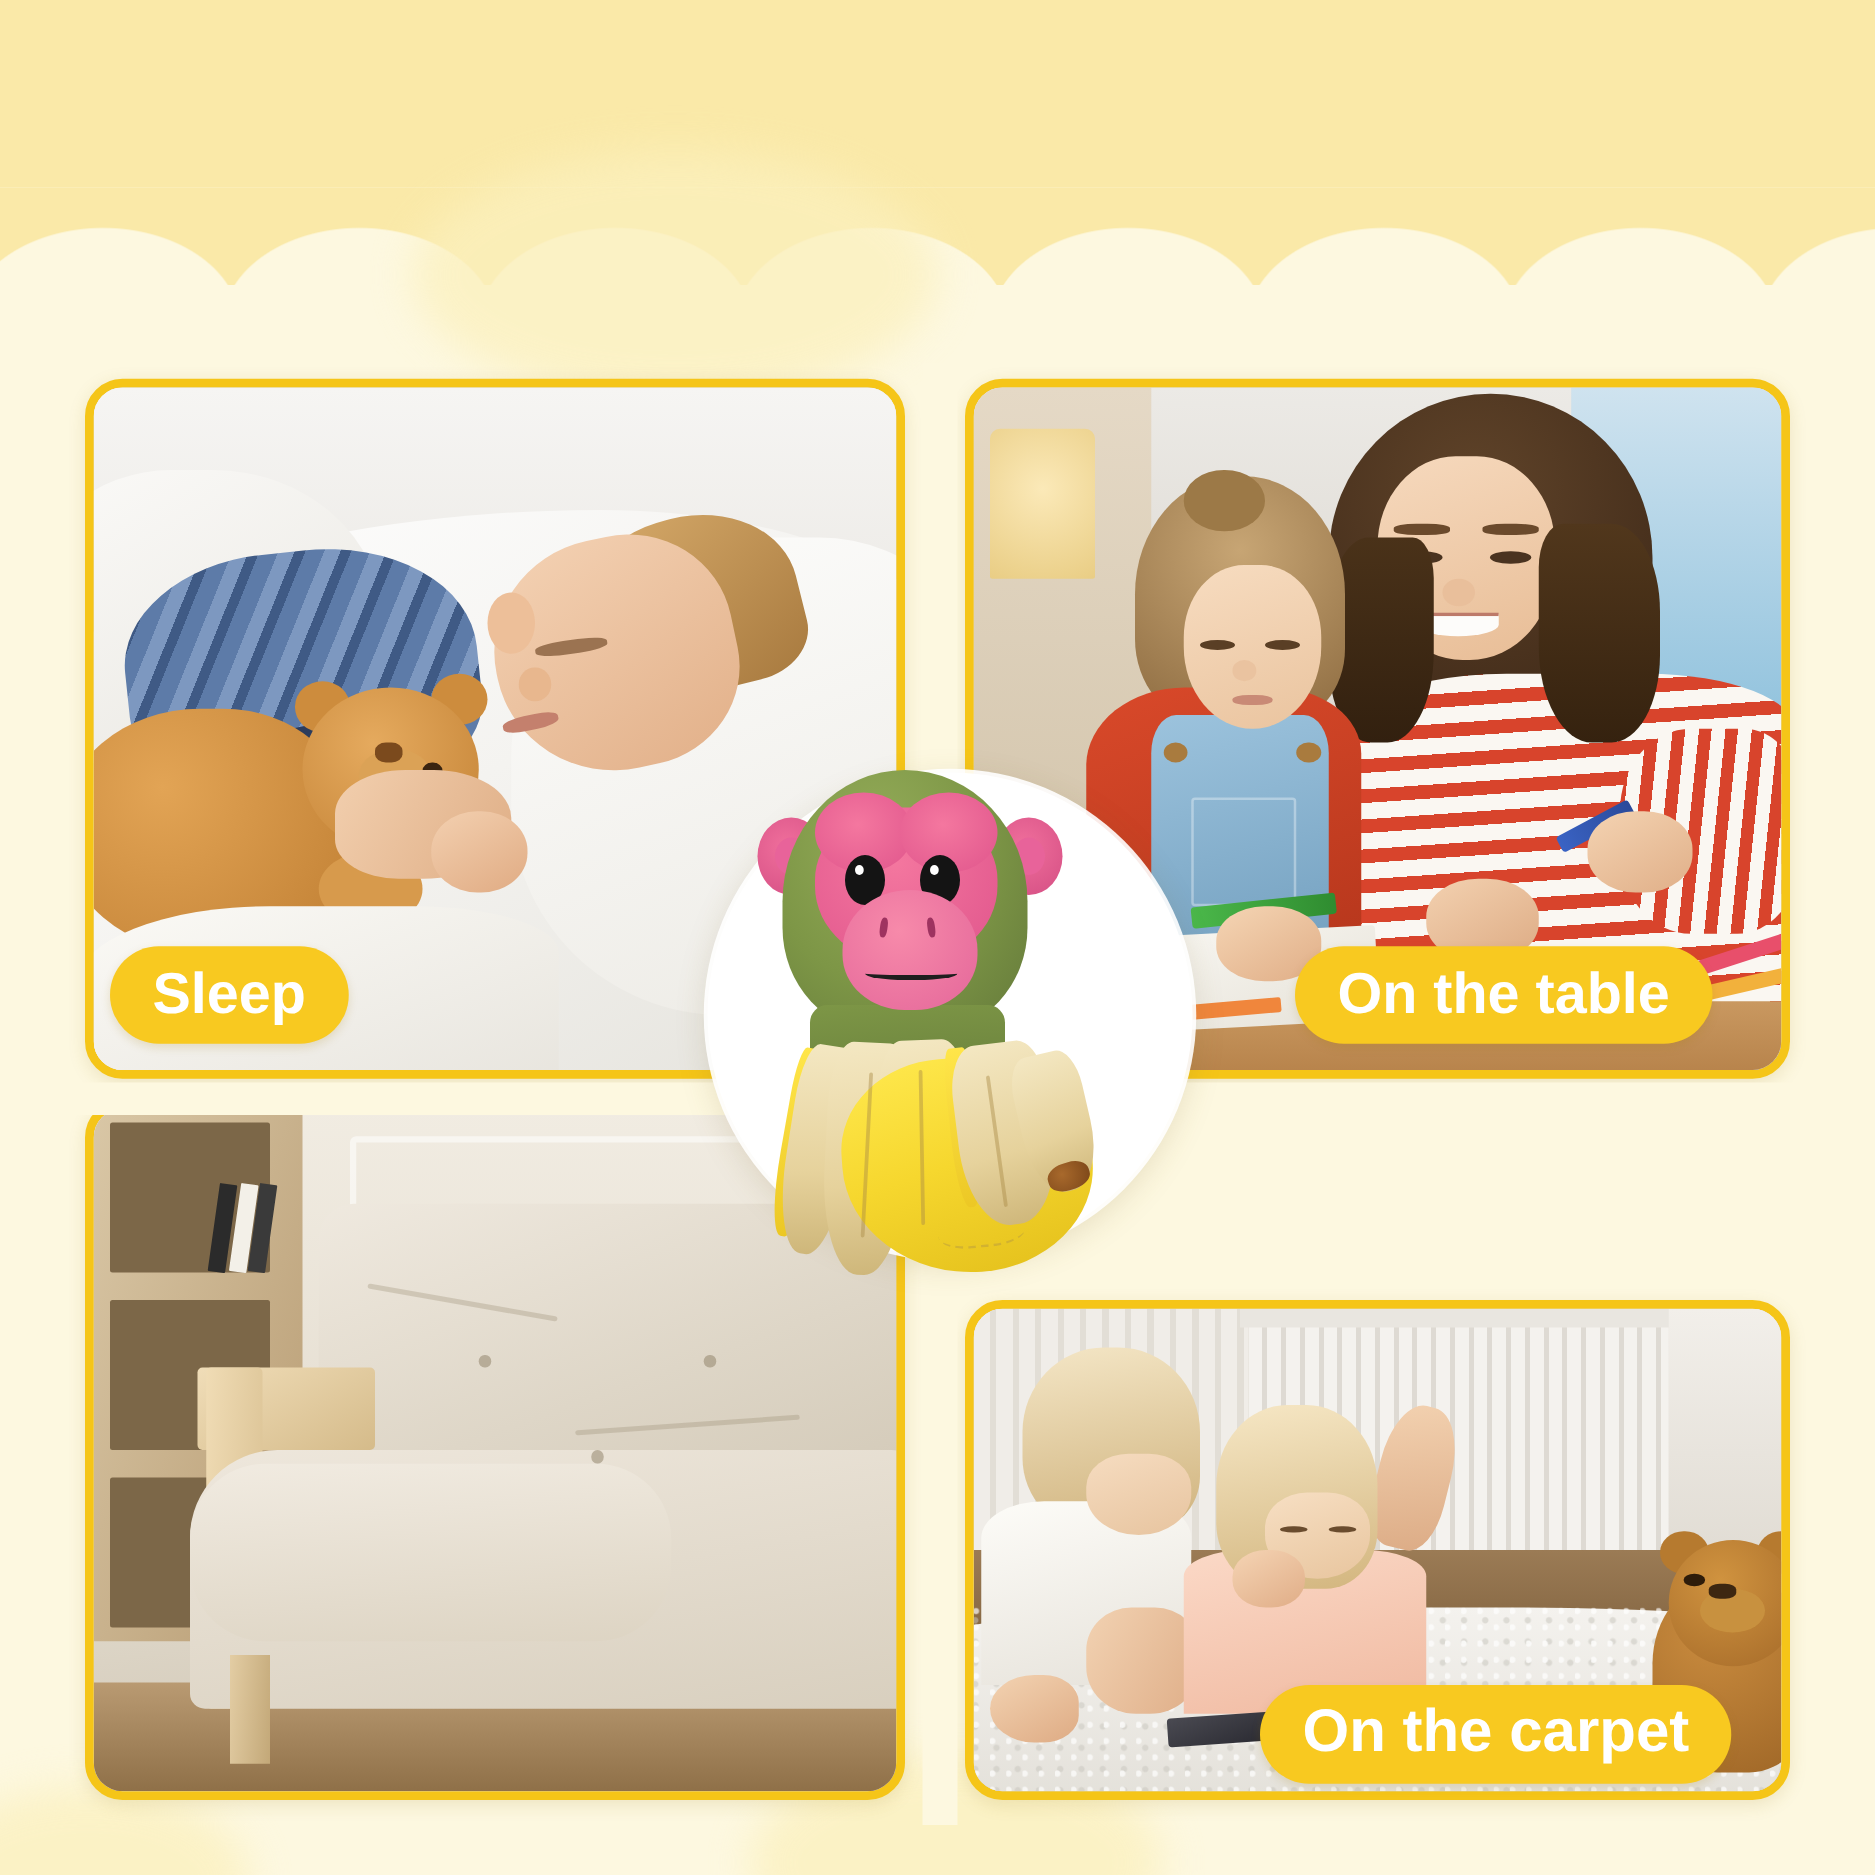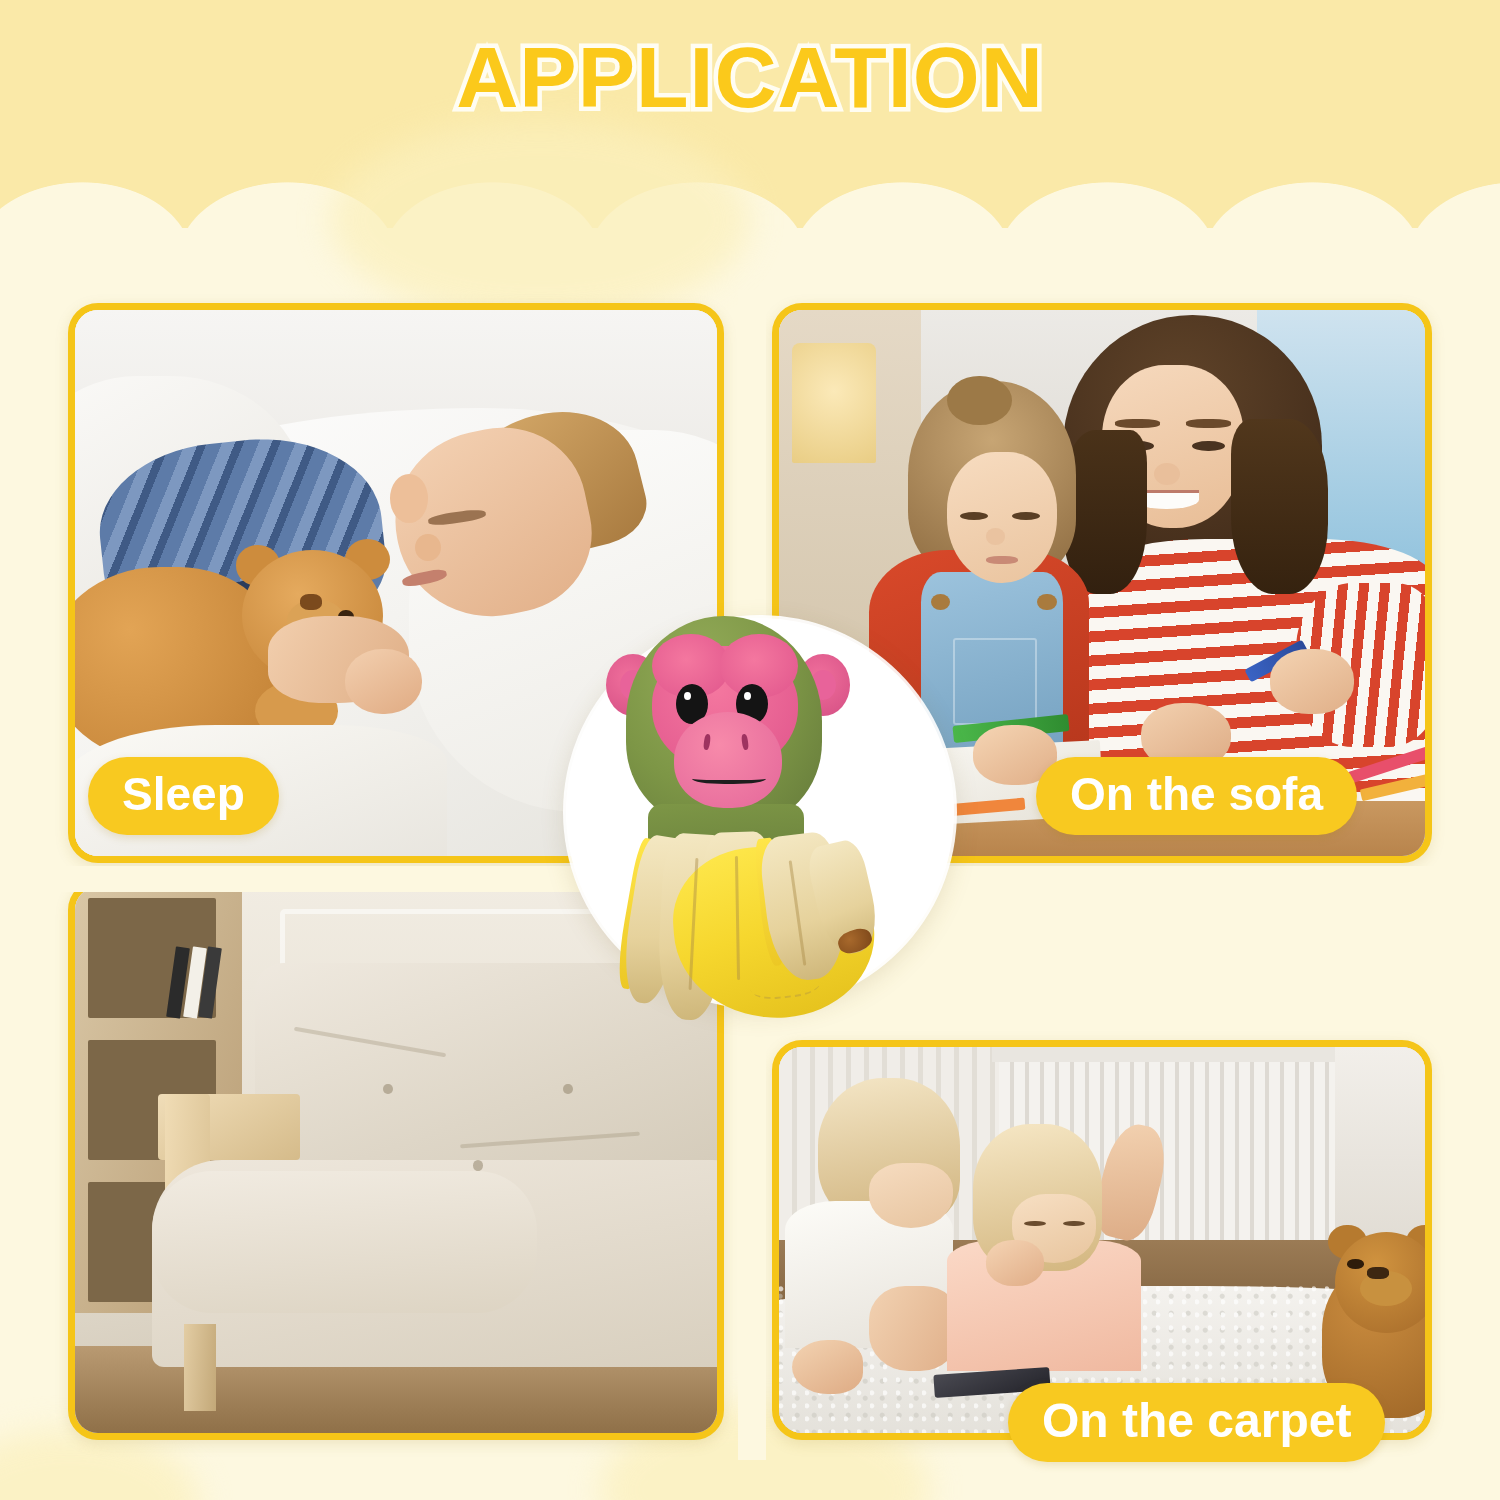--- a/index.html
+++ b/index.html
@@ -73,21 +73,21 @@
     font-weight:bold;
     border-radius:46px;
     display:flex; align-items:center; justify-content:center;
     padding:10px 34px 14px 34px;
     white-space:nowrap;
     box-shadow:0 3px 8px rgba(160,120,0,.18);
   }
   .badge-sleep  { left:88px;  top:757px;  font-size:46px; }
   .badge-table  { left:1036px;top:757px;  font-size:46px; }
   .badge-sofa   { left:96px;  top:1348px; font-size:48px; }
-  .badge-carpet { left:1008px;top:1348px; font-size:48px;margin-top:35px; }
+  .badge-carpet { left:1008px;top:1348px; font-size:48px; }
 
   
   .p-sleep { background:linear-gradient(160deg,#f2f1ef 0%,#eceae6 40%,#e4e1da 100%); }
   .sl-wall { position:absolute; left:0; top:0; width:100%; height:34%;
              background:linear-gradient(180deg,#f6f5f3,#eceae6); }
   .sl-duvet { position:absolute; left:-4%; top:18%; width:112%; height:90%;
               background:linear-gradient(150deg,#ffffff 0%,#f4f3f0 45%,#e2e0d9 100%);
               border-radius:60% 40% 0 0/30% 26% 0 0; }
   .sl-pillow { position:absolute; left:52%; top:22%; width:60%; height:70%;
                background:linear-gradient(160deg,#fdfdfc,#eceae4);
@@ -396,21 +396,20 @@
 <div id="page">
 
   <div class="header-band"></div>
   <div class="scallop"></div>
   <div class="scallop-fill"></div>
   <div class="blob b1"></div>
   <div class="blob b2"></div>
   <div class="blob b3"></div>
 
   <div class="title-wrap">
-    <div class="title-line">APPLICATION</div>
   </div>
 
   <div class="gap-v"></div>
   <div class="gap-h"></div>
 
   <div class="card card-sleep">
     <div class="photo p-sleep">
       <div class="sl-wall"></div>
       <div class="sl-duvet"></div>
       <div class="sl-pillow2"></div>
@@ -476,21 +475,21 @@
       <div class="tb-girl-hand"></div>
       <div class="tb-marker-b"></div>
       <div class="tb-mom-hand"></div>
       <div class="tb-mom-hand2"></div>
       <div class="tb-pencil p1"></div>
       <div class="tb-pencil p2"></div>
       <div class="tb-pencil p3"></div>
     </div>
   </div>
   <div class="badge badge-table">
-    <span>On the sofa</span>
+    <span>On the table</span>
   </div>
 
   <div class="card card-sofa">
     <div class="photo p-sofa">
       <div class="sf-wall"></div>
       <div class="sf-panel"></div>
       <div class="sf-shelf"></div>
       <div class="sf-cell c1"></div>
       <div class="sf-cell c2"></div>
       <div class="sf-cell c3"></div>

